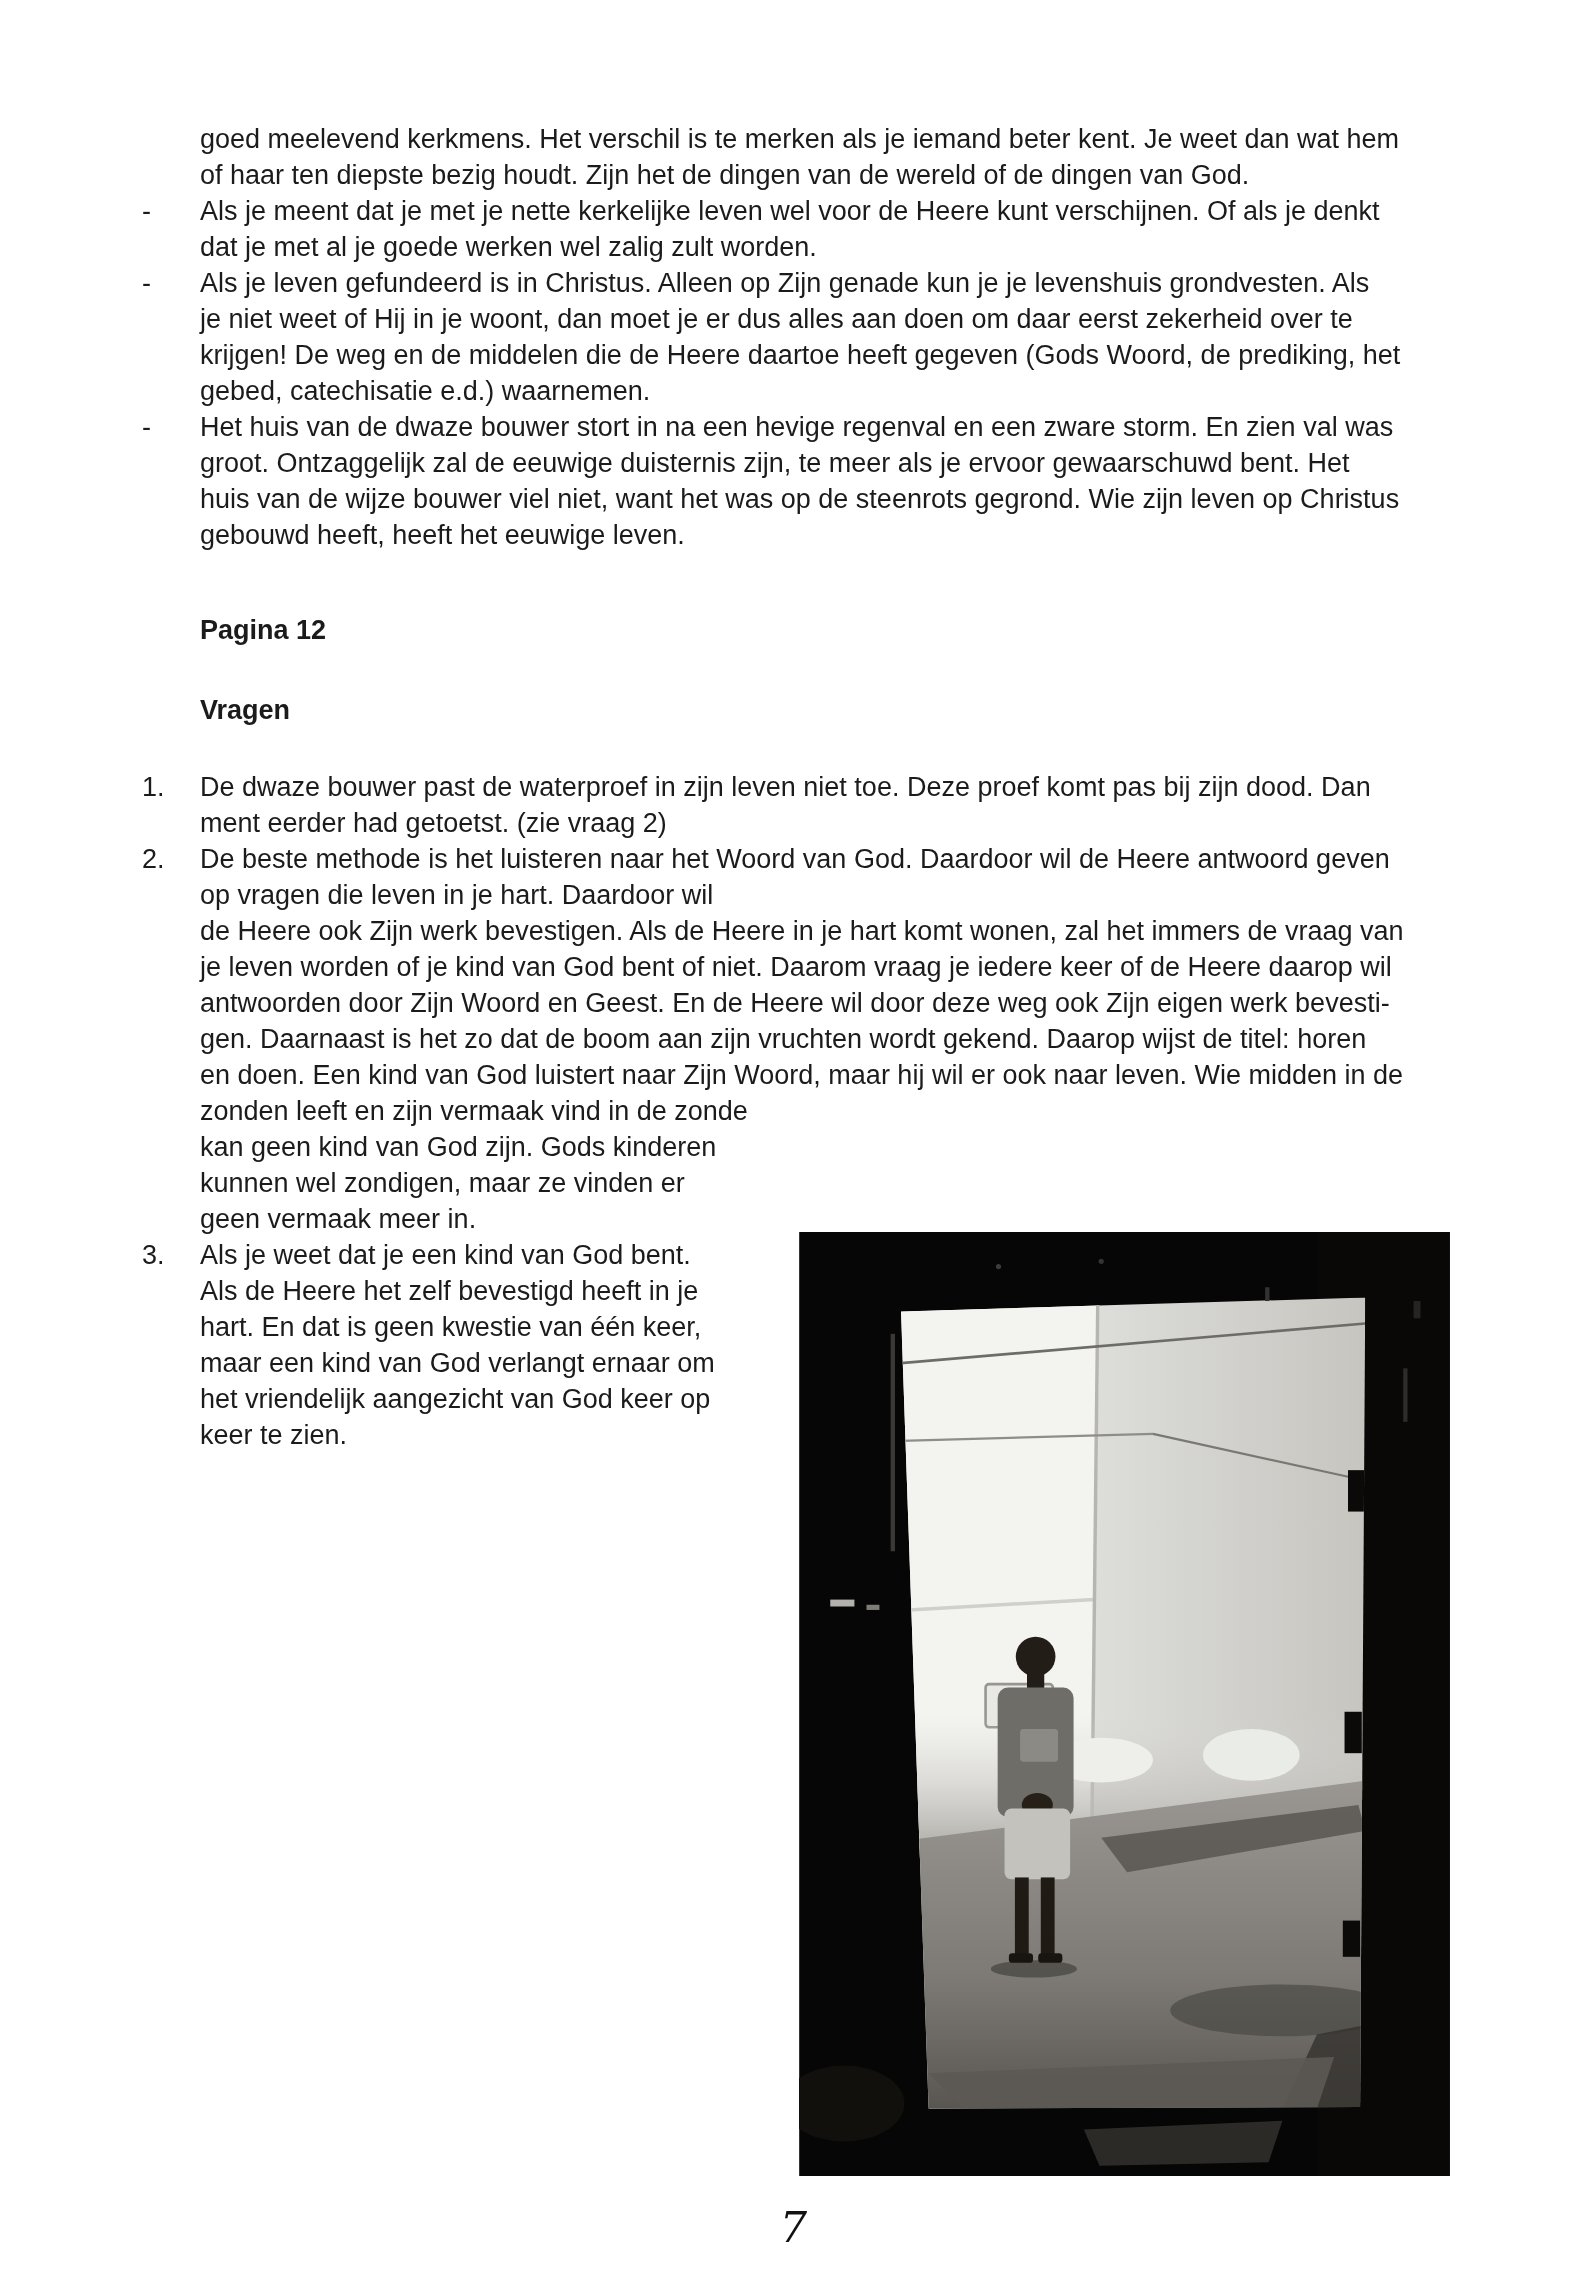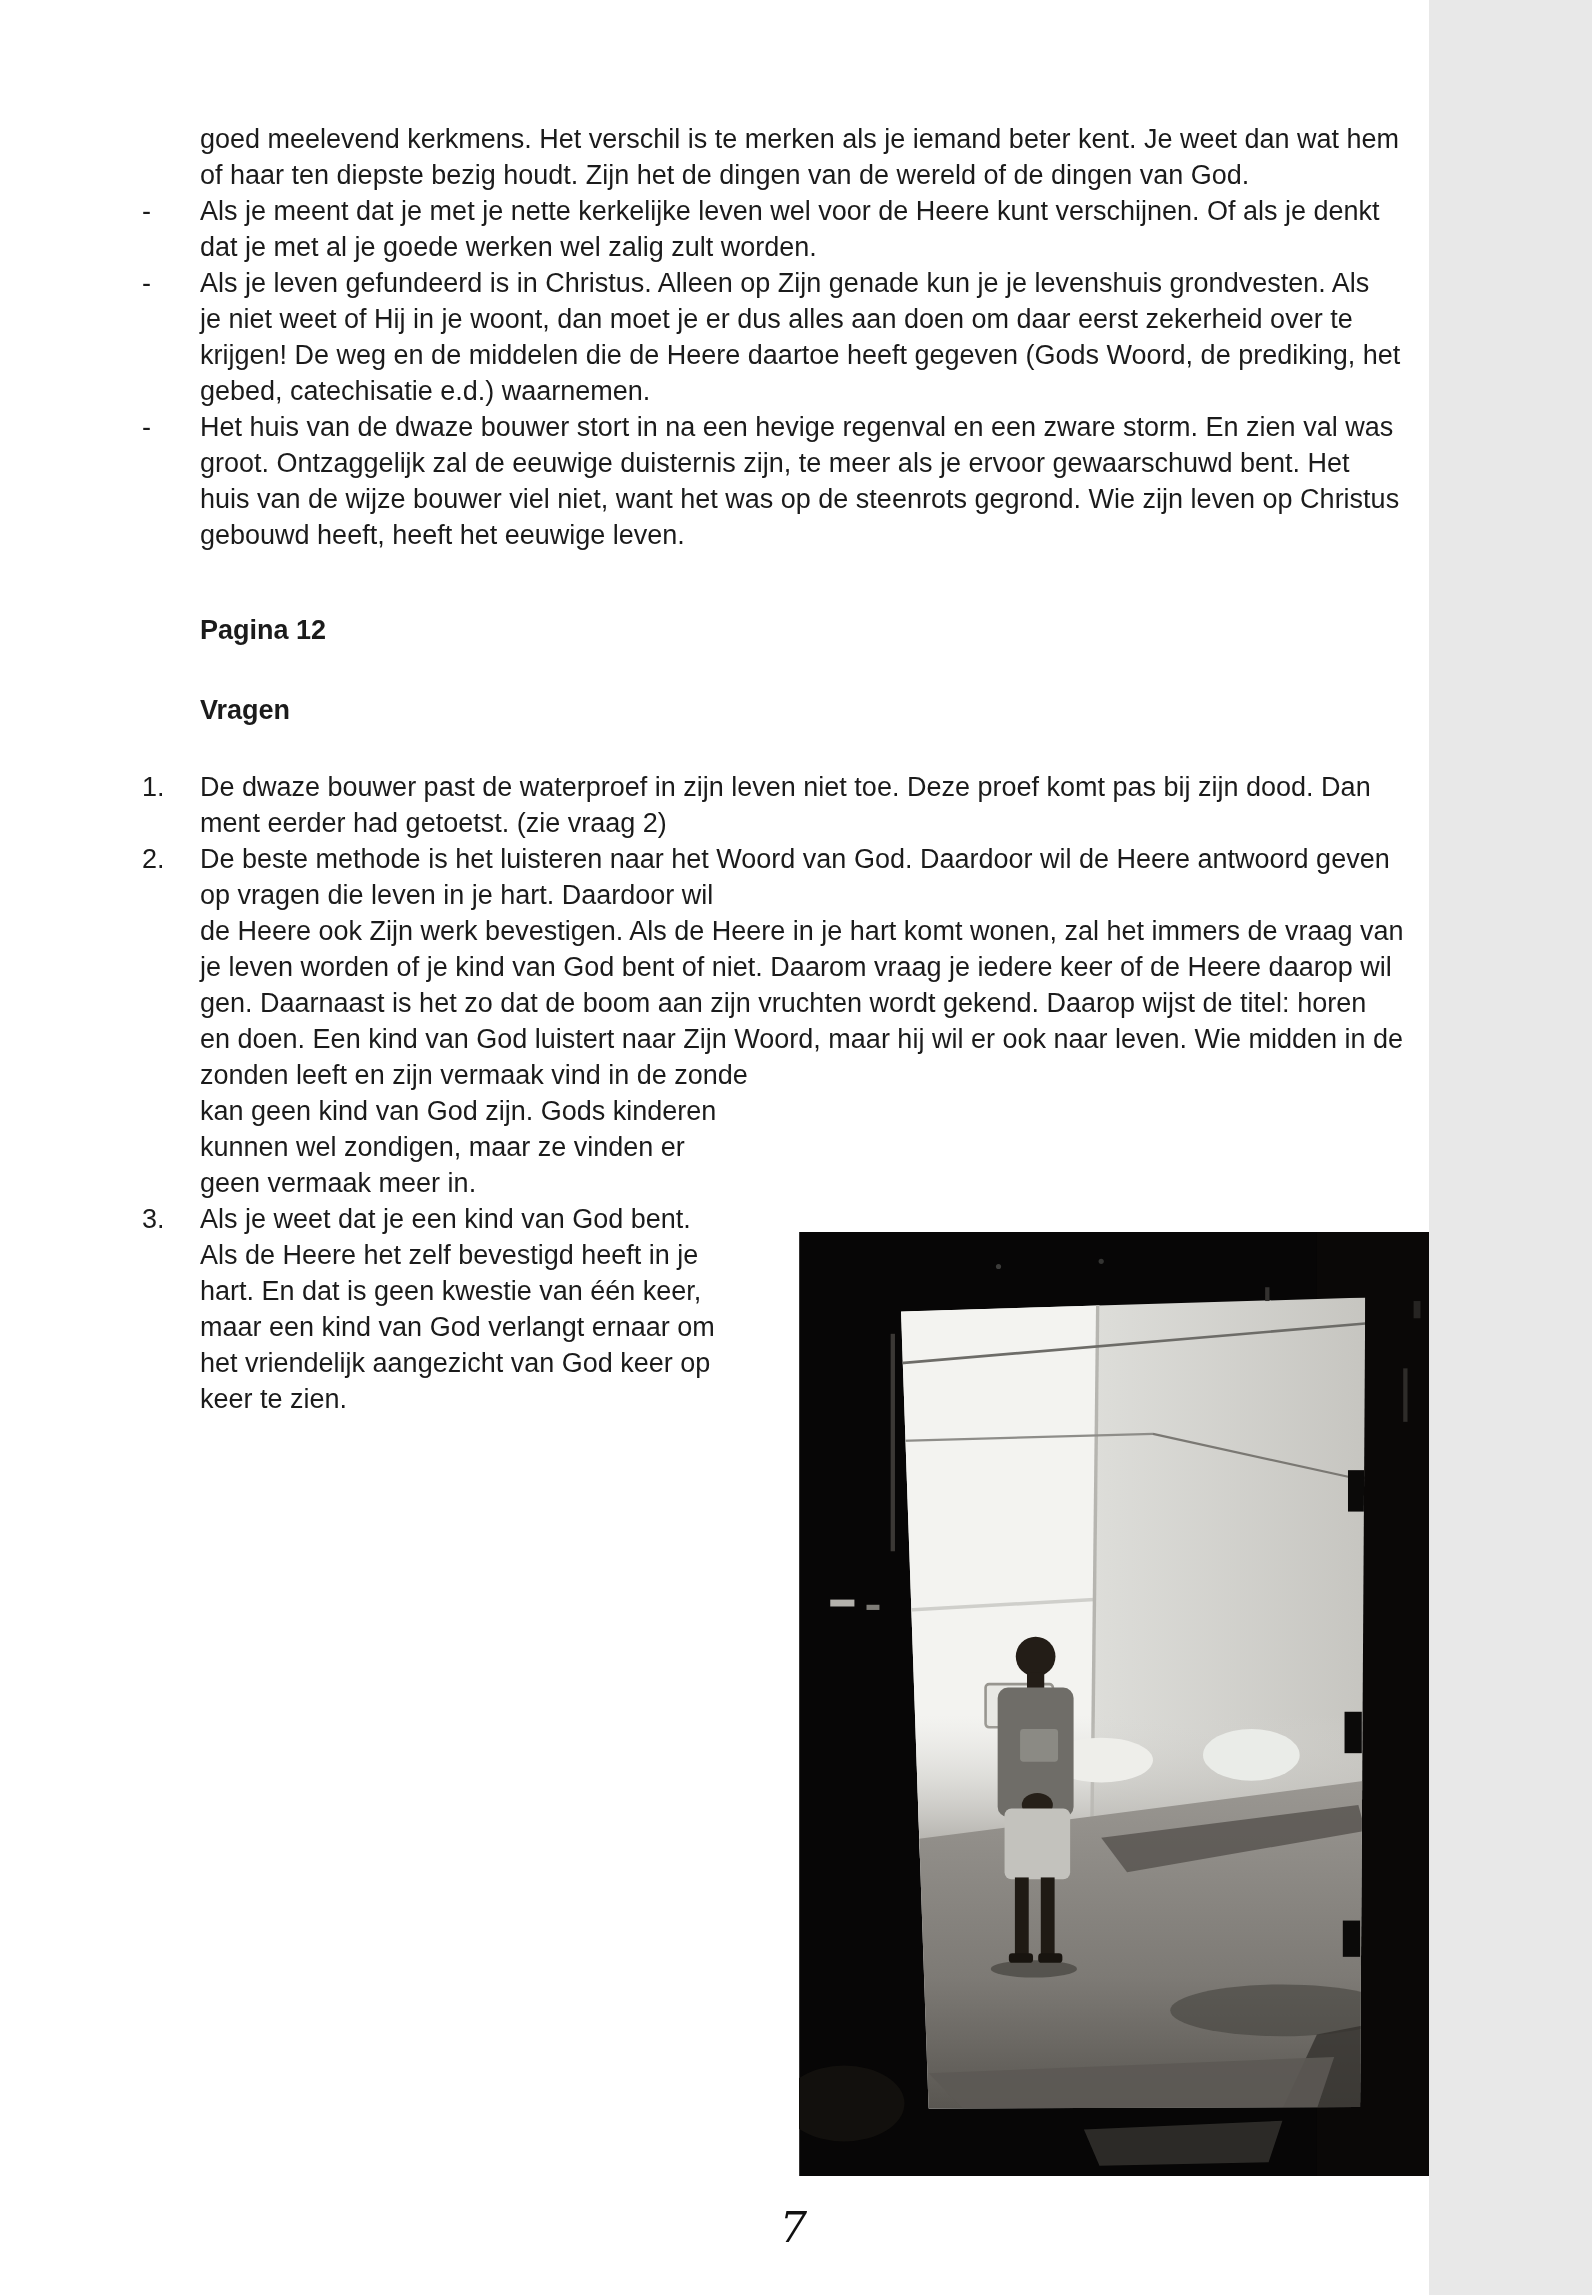--- a/index.html
+++ b/index.html
@@ -1,18 +1,18 @@
 <!DOCTYPE html>
 <html style="font-size:14px"><head>
 <meta charset="utf-8">
 <style>
   html,body{margin:0;padding:0;background:#e8e8e8;}
   .page{
     position:relative;
-    width:1429px;height:2295px;
+    width:1592px;height:2295px;
     background:#ffffff;
     font-family:"Liberation Sans",sans-serif;
     color:#1b1b1b;
     overflow:hidden;
   }
   .text-col{
     position:absolute;
     left:200px;top:121px;
     width:1260px;
     font-size:27px;
@@ -81,20 +81,21 @@
           <span class="marker">1.</span>
           <div class="line">De dwaze bouwer past de waterproef in zijn leven niet toe. Deze proef komt pas bij zijn dood. Dan</div>
           <div class="line">ment eerder had getoetst. (zie vraag 2)</div>
         </div>
         <div class="block">
           <span class="marker">2.</span>
           <div class="line">De beste methode is het luisteren naar het Woord van God. Daardoor wil de Heere antwoord geven</div>
           <div class="line">op vragen die leven in je hart. Daardoor wil</div>
           <div class="line">de Heere ook Zijn werk bevestigen. Als de Heere in je hart komt wonen, zal het immers de vraag van</div>
           <div class="line">je leven worden of je kind van God bent of niet. Daarom vraag je iedere keer of de Heere daarop wil</div>
+          <div class="line">antwoorden door Zijn Woord en Geest. En de Heere wil door deze weg ook Zijn eigen werk bevesti-</div>
           <div class="line">gen. Daarnaast is het zo dat de boom aan zijn vruchten wordt gekend. Daarop wijst de titel: horen</div>
           <div class="line">en doen. Een kind van God luistert naar Zijn Woord, maar hij wil er ook naar leven. Wie midden in de</div>
           <div class="line">zonden leeft en zijn vermaak vind in de zonde</div>
           <div class="line">kan geen kind van God zijn. Gods kinderen</div>
           <div class="line">kunnen wel zondigen, maar ze vinden er</div>
           <div class="line">geen vermaak meer in.</div>
         </div>
         <div class="block">
           <span class="marker">3.</span>
           <div class="line">Als je weet dat je een kind van God bent.</div>

